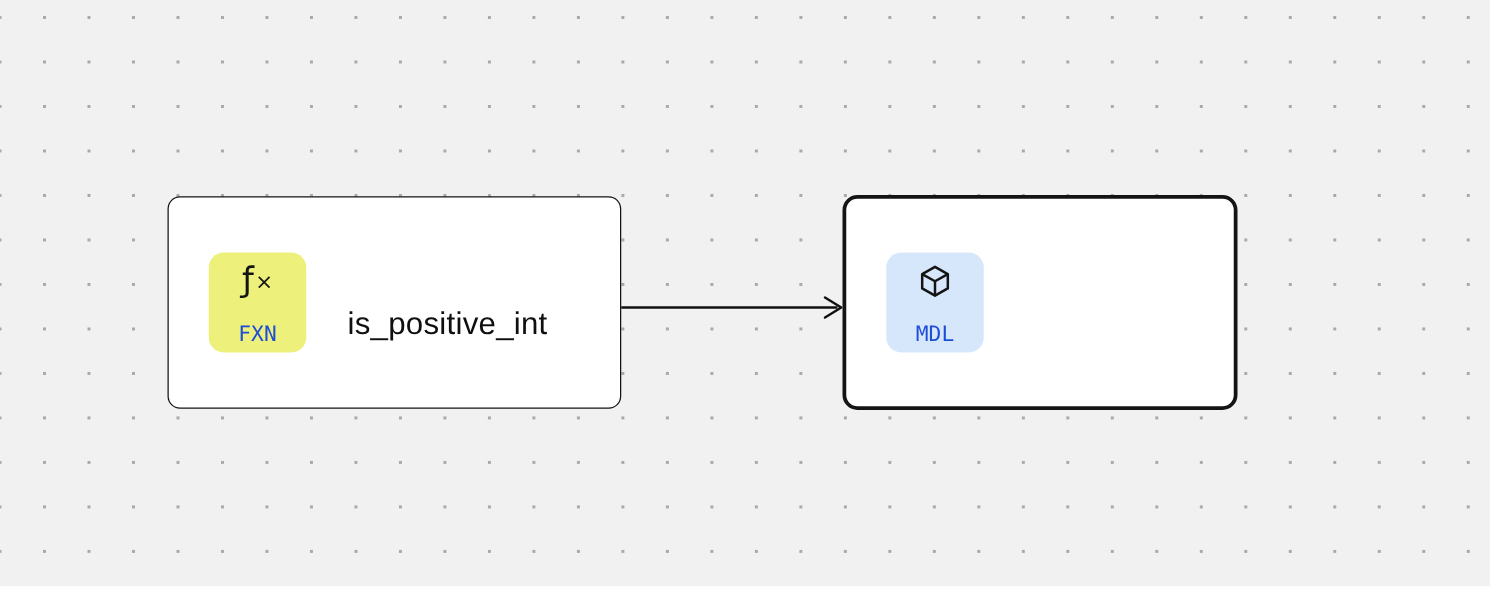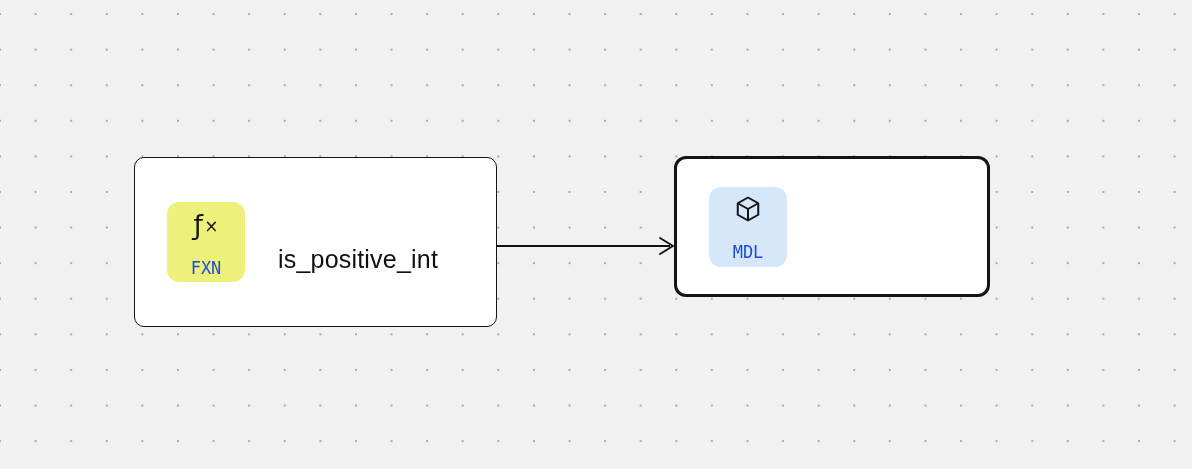--- a/index.html
+++ b/index.html
@@ -24,21 +24,21 @@
     align-items: center;
     padding-left: 32px;
     gap: 33px;
     cursor: pointer;
   }
   .flow-node.selected {
     border-width: 3px;
     border-radius: 12px;
   }
   .node-fxn { left: 134px; top: 157px; width: 363px; height: 170px; }
-  .node-mdl { left: 674px; top: 156px; width: 316px; height: 141px; gap: 24px; }
+  .node-mdl { left: 674px; top: 156px; width: 316px; height: 172px; gap: 24px; }
   .badge {
     width: 78px;
     height: 80px;
     border-radius: 12px;
     display: flex;
     flex-direction: column;
     align-items: center;
     justify-content: center;
     box-sizing: border-box;
     padding-top: 2px;

